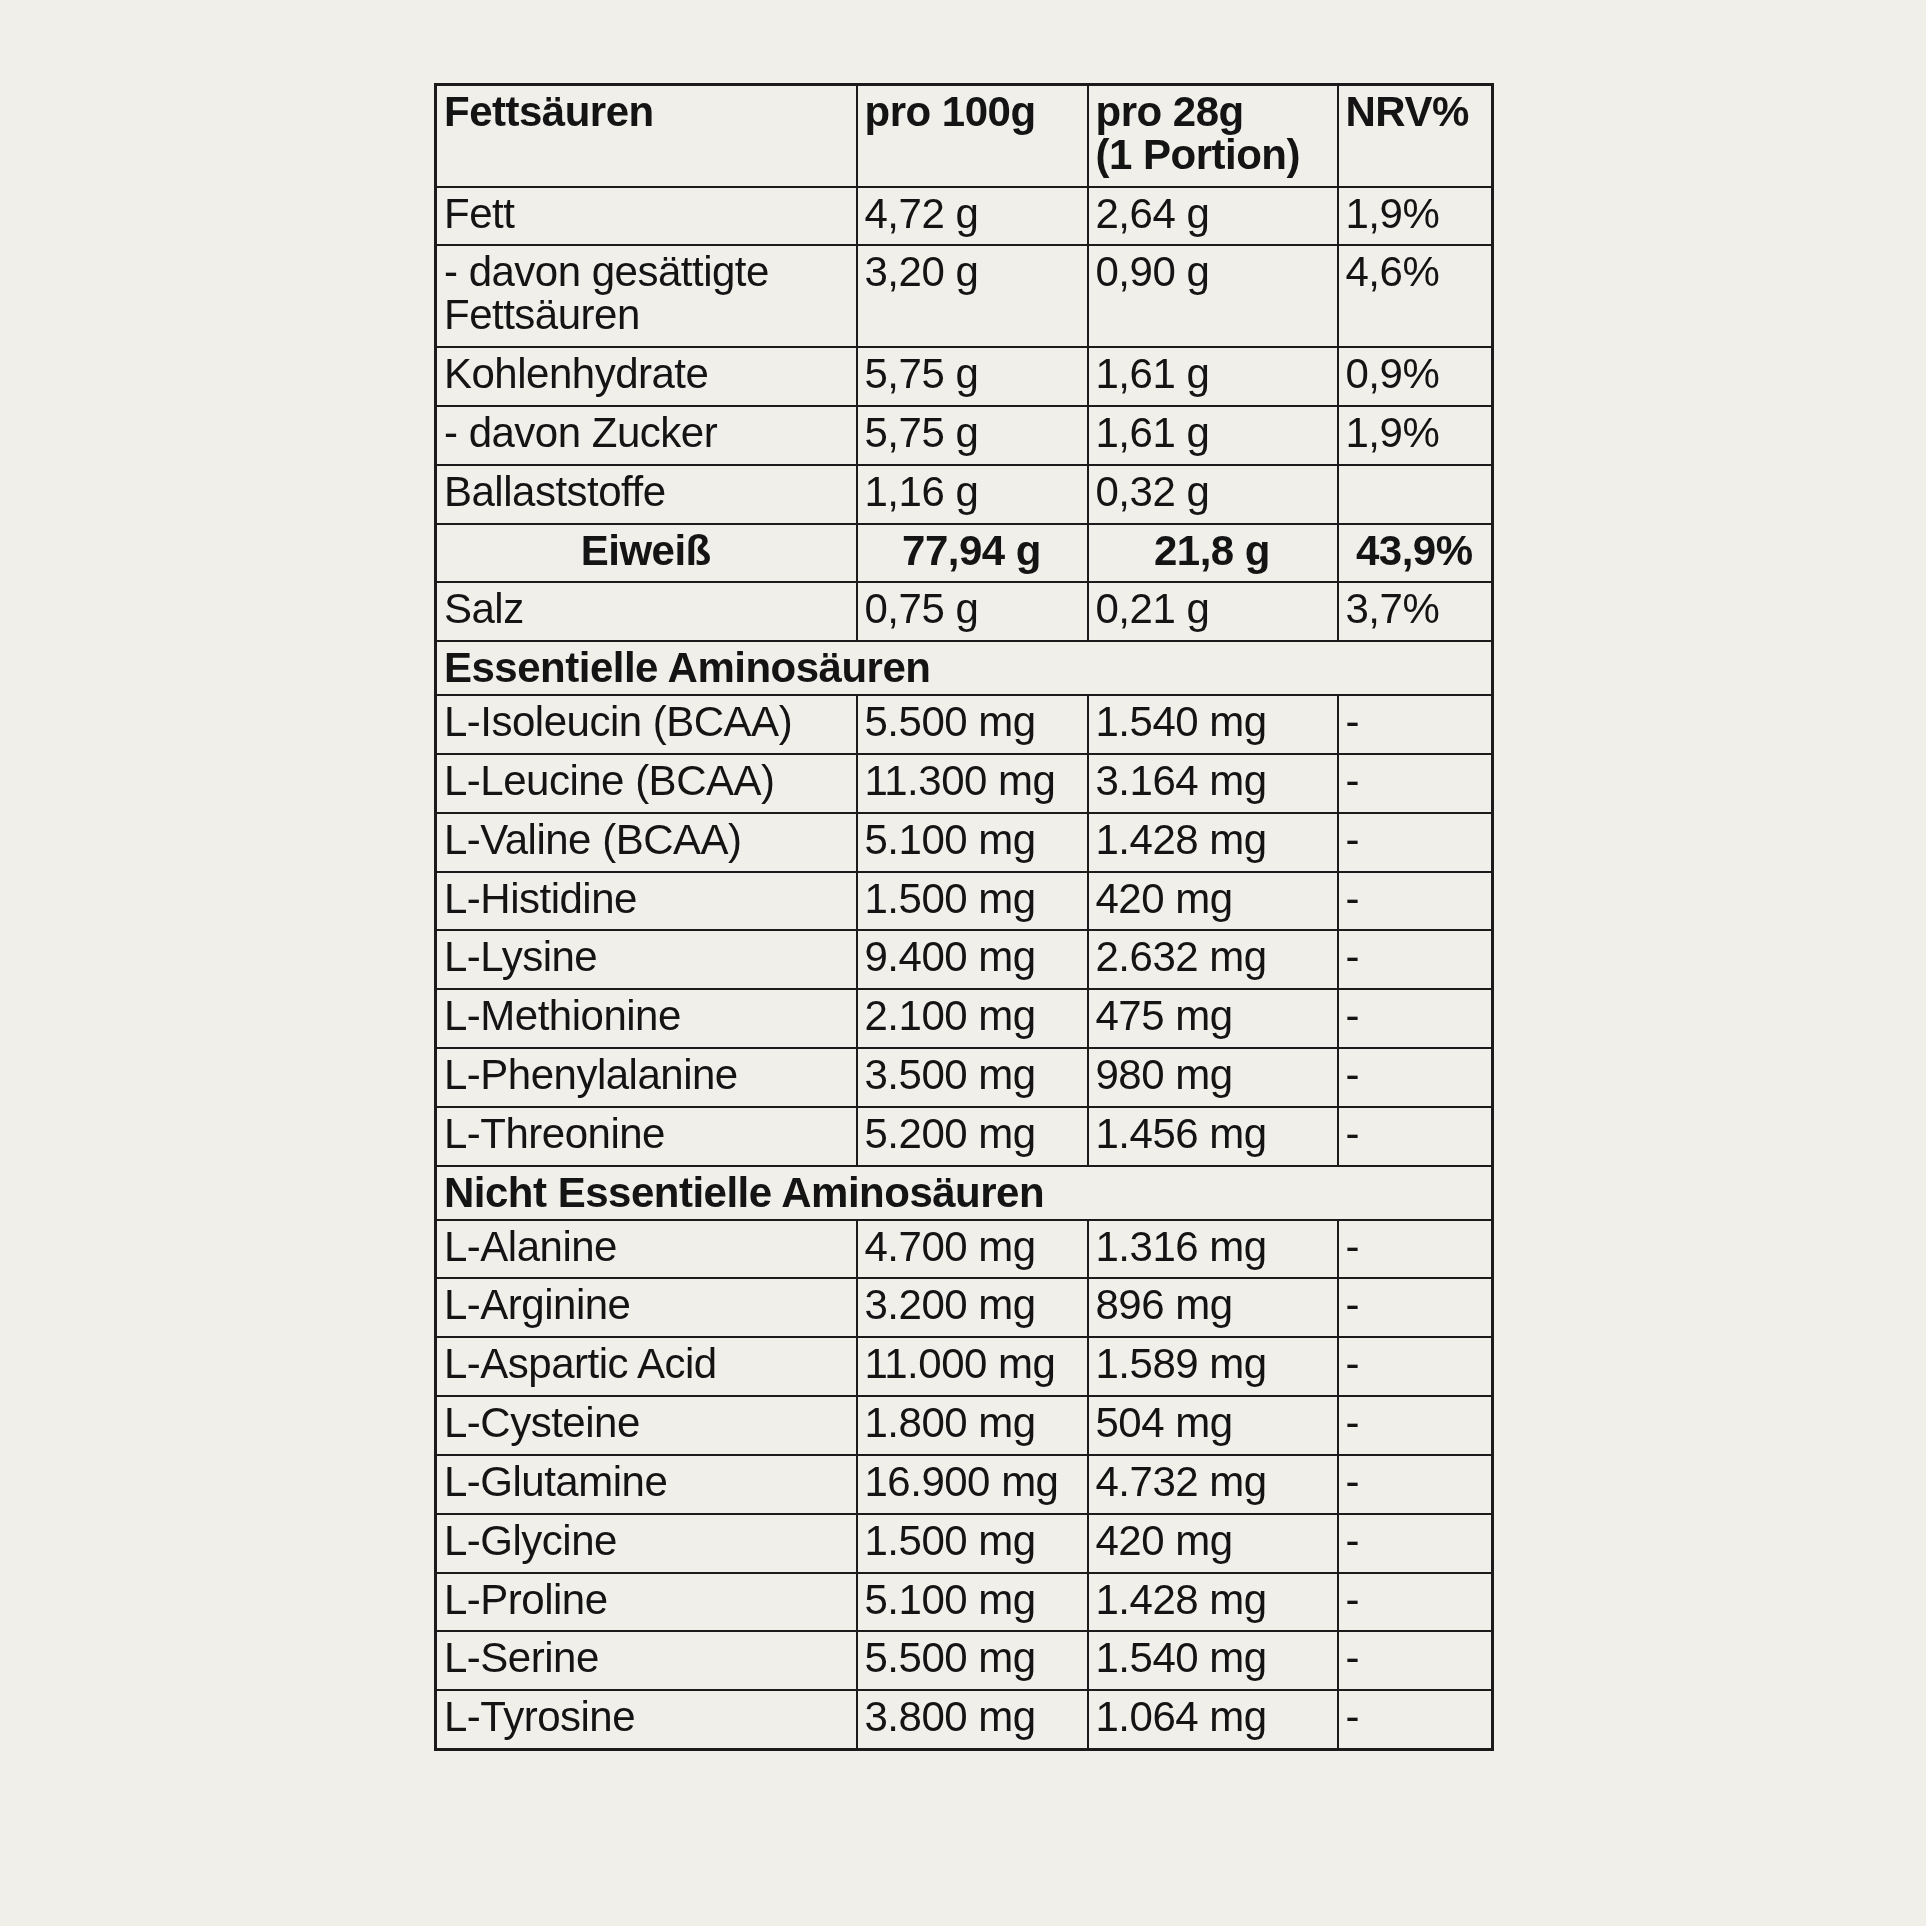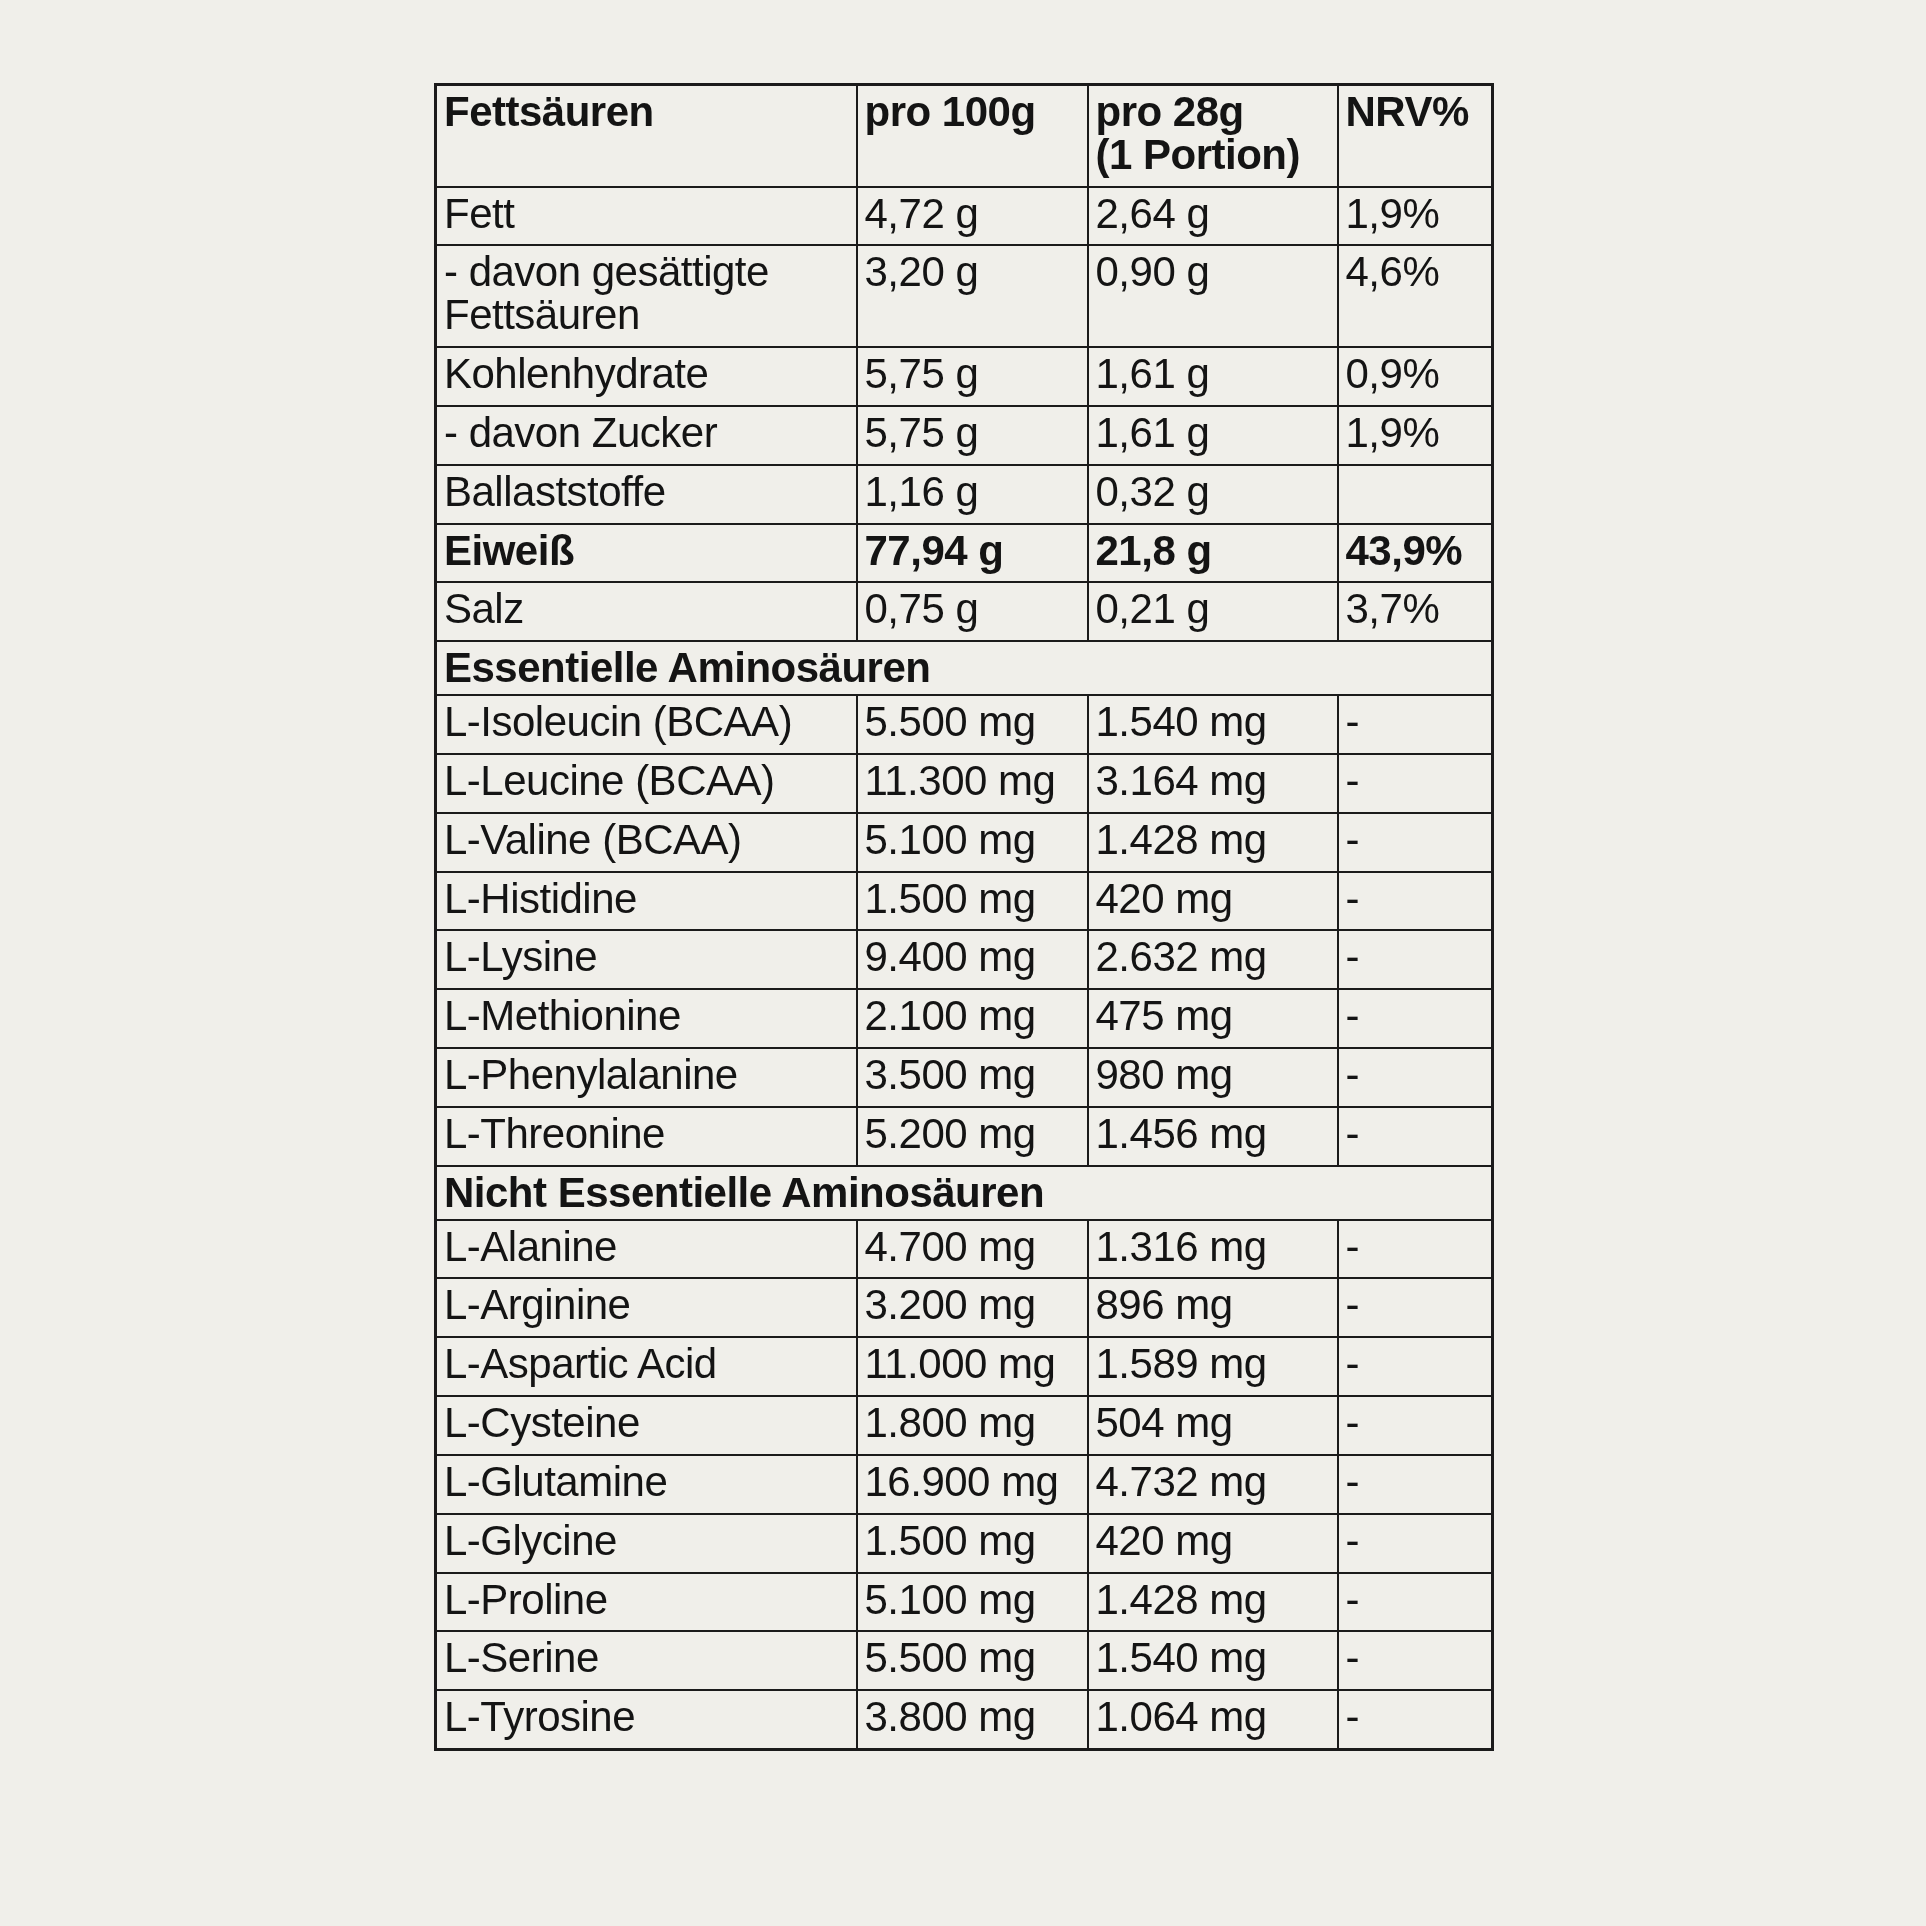--- a/index.html
+++ b/index.html
@@ -39,20 +39,21 @@
     letter-spacing: -0.5px;
     white-space: pre-line;
     overflow: hidden;
     font-weight: 400;
   }
   table.nutri th {
     font-weight: 700;
   }
   table.nutri td.bold {
     font-weight: 700;
+    text-align: center;
   }
   table.nutri td.section {
     font-weight: 700;
     padding-bottom: 4px;
   }
 </style>
 </head>
 <body>
 
 <div class="table-wrap">

